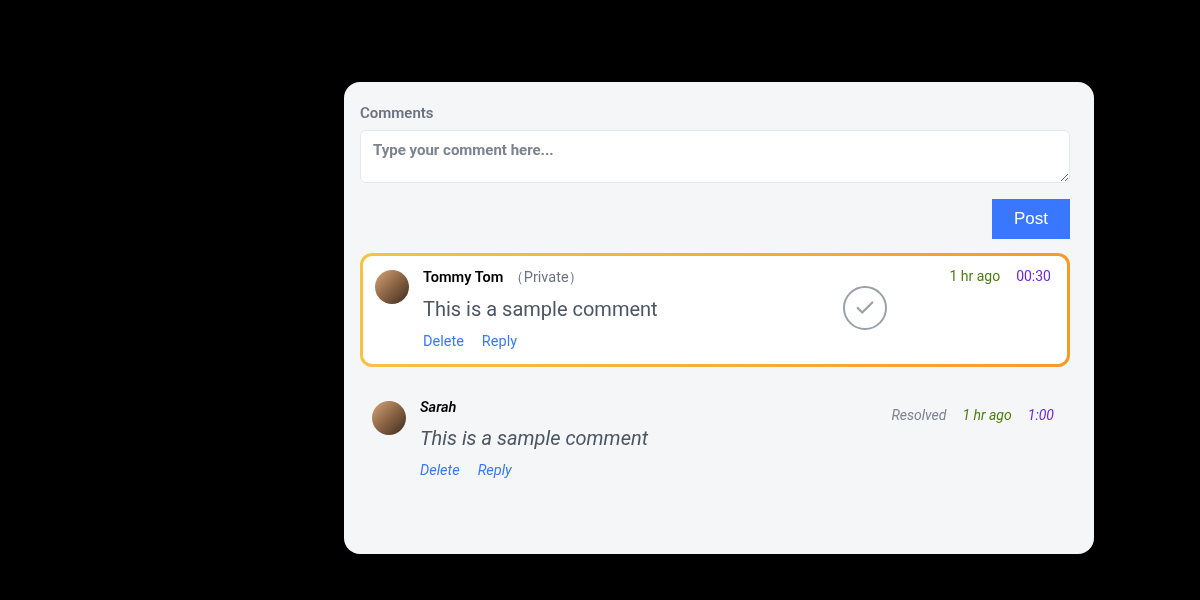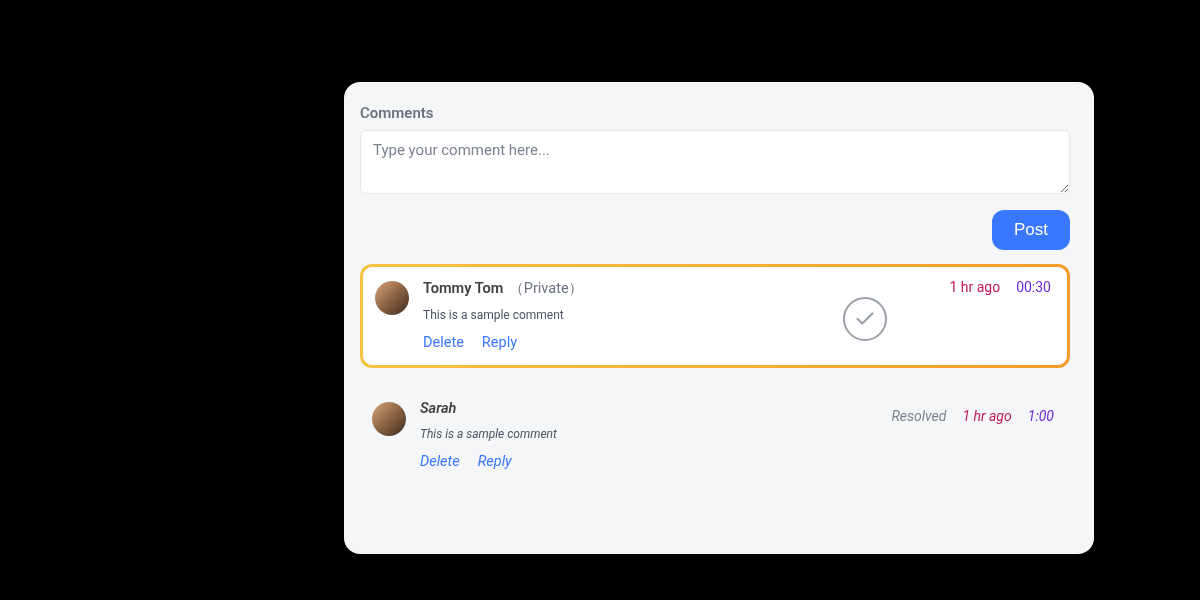--- a/index.html
+++ b/index.html
@@ -22,41 +22,42 @@
       box-shadow: 0 10px 40px rgba(0,0,0,0.6);
     }
     .section-title {
       color: #6b7280;
       font-size: 15px;
       font-weight: 600;
       margin-bottom: 8px;
     }
     .comment-input {
       width: 100%;
-      height: 64px;
+      height: 53px;
       border: 1px solid #e5e7eb;
       border-radius: 6px;
       padding: 10px 12px;
       font-size: 15px;
       color: #555;
       resize: both;
       font-family: inherit;
       background: #fff;
+      font-weight: bold;
     }
     .comment-input::placeholder { color: #7b8290; }
     .post-row {
       display: flex;
       justify-content: flex-end;
       margin-top: 12px;
     }
     .post-btn {
       background: #3a77ff;
       color: #fff;
       border: none;
-      border-radius: 12px;
+      border-radius: 0;
       padding: 10px 22px;
       font-size: 17px;
       cursor: pointer;
     }
     .highlight-wrap {
       margin-top: 14px;
       border-radius: 12px;
       padding: 3px;
       background: linear-gradient(90deg, #f6c244 0%, #f49b28 100%);
     }
@@ -76,44 +77,44 @@
       margin-right: 14px;
       margin-top: 2px;
     }
     .comment-body { flex: 1; min-width: 0; }
     .author-row {
       display: flex;
       align-items: center;
       gap: 6px;
       font-size: 14.5px;
     }
-    .author-name { color: #404040; font-weight: 600; }
+    .author-name { color: #000000; font-weight: 600; }
     .visibility-tag { color: #6b7280; font-weight: 400; text-align: right; }
     .comment-text {
       margin-top: 10px;
       color: #4b5563;
-      font-size: 12px;
+      font-size: 20px;
     }
     .actions-row {
       margin-top: 12px;
       display: flex;
       gap: 18px;
       font-size: 14.5px;
     }
     .action-link { color: #3a77ff; cursor: pointer; }
     .meta-right {
       position: absolute;
       right: 16px;
       top: 12px;
       display: flex;
       align-items: center;
       gap: 16px;
       font-size: 14px;
     }
-    .time-ago { color: #be185d; }
+    .time-ago { color: #4d7c0f; }
     .timecode { color: #6d28d9; }
     .resolved-label { color: #7b8290; }
     .tooltip {
       position: absolute;
       left: 430px;
       top: -10px;
       background: #2c2c2c;
       color: #fff;
       font-size: 14px;
       padding: 5px 10px;

